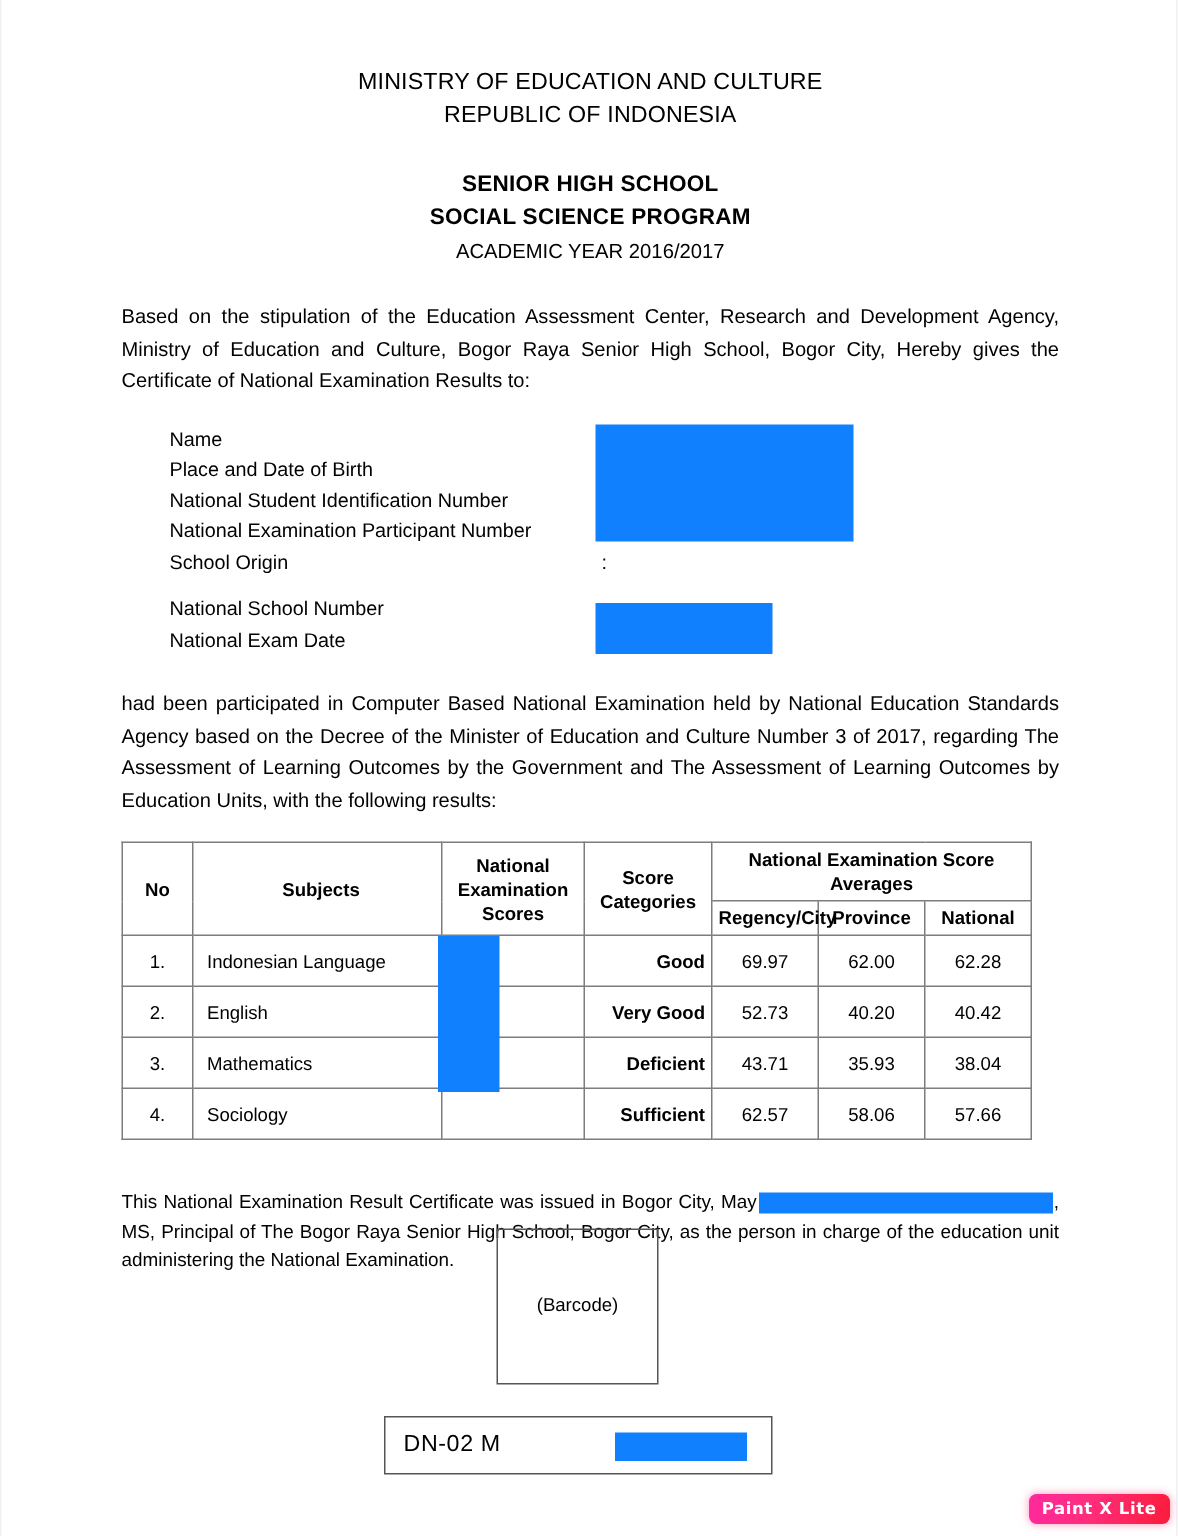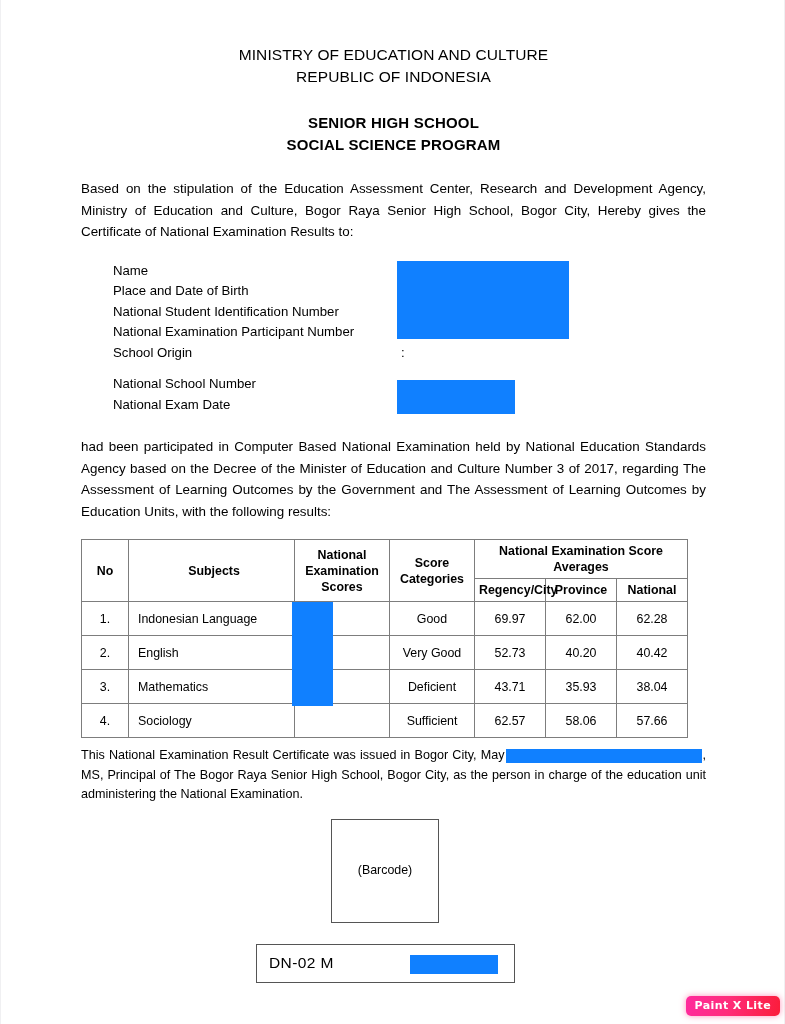--- a/index.html
+++ b/index.html
@@ -62,21 +62,21 @@
 
   
   .para {
     font-size: 13.4px;
     line-height: 21.5px;
     text-align: justify;
     text-justify: inter-word;
   }
   .para-intro { margin-top: 22px; }
   .para-exam  { margin-top: 21px; }
-  .para-close { font-size: 12.6px; line-height: 19.5px; margin-top: 8px; }
+  .para-close { font-size: 12.6px; line-height: 19.5px; margin-top: 32px; }
 
   
   .ident {
     margin-top: 18px;
     margin-left: 10px;
     position: relative;
     font-size: 13.2px;
     line-height: 20.5px;
   }
   .ident-row {
@@ -133,21 +133,21 @@
   }
   table.results th {
     font-weight: bold;
     text-align: center;
     line-height: 16px;
   }
   table.results td { line-height: 16px; }
   .c-no      { width: 38px;  text-align: center; }
   .c-subject { width: 152px; text-align: left; padding-left: 9px !important; }
   .c-score   { width: 86px;  }
-  .c-cat     { width: 76px;  text-align: center; }
+  .c-cat     { width: 76px;  text-align: right; font-weight: bold; }
   .c-avg     { width: 85px;  text-align: center; }
   td.c-no    { height: 27px; }
   .scores-redact {
     position: absolute;
     left: 211px;
     top: 63px;
     width: 41px;
     height: 104px;
     background: #1080ff;
     z-index: 5;
@@ -217,20 +217,21 @@
 
 <div class="page">
   <div class="inner">
 
     <div class="hdr-line hdr-ministry">MINISTRY OF EDUCATION AND CULTURE</div>
     <div class="hdr-line">REPUBLIC OF INDONESIA</div>
 
 
     <div class="sub-bold first">SENIOR HIGH SCHOOL</div>
     <div class="sub-bold">SOCIAL SCIENCE PROGRAM</div>
+    <div class="acad-year">ACADEMIC YEAR 2016/2017</div>
 
     <div class="para para-intro">Based on the stipulation of the Education Assessment Center, Research and Development Agency, Ministry of Education and Culture, Bogor Raya Senior High School, Bogor City, Hereby gives the Certificate of National Examination Results to:</div>
 
     <div class="ident">
       <div class="redact redact-box-a"></div>
       <div class="redact redact-box-b"></div>
 
       <div class="ident-row">
         <div class="ident-label">Name</div>
         <div class="ident-colon">:</div>

